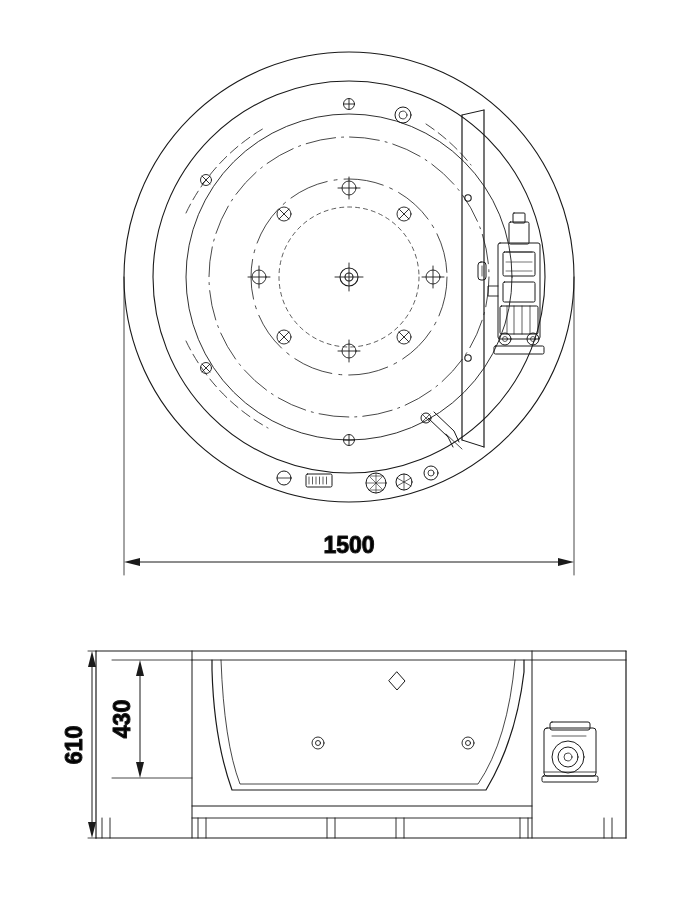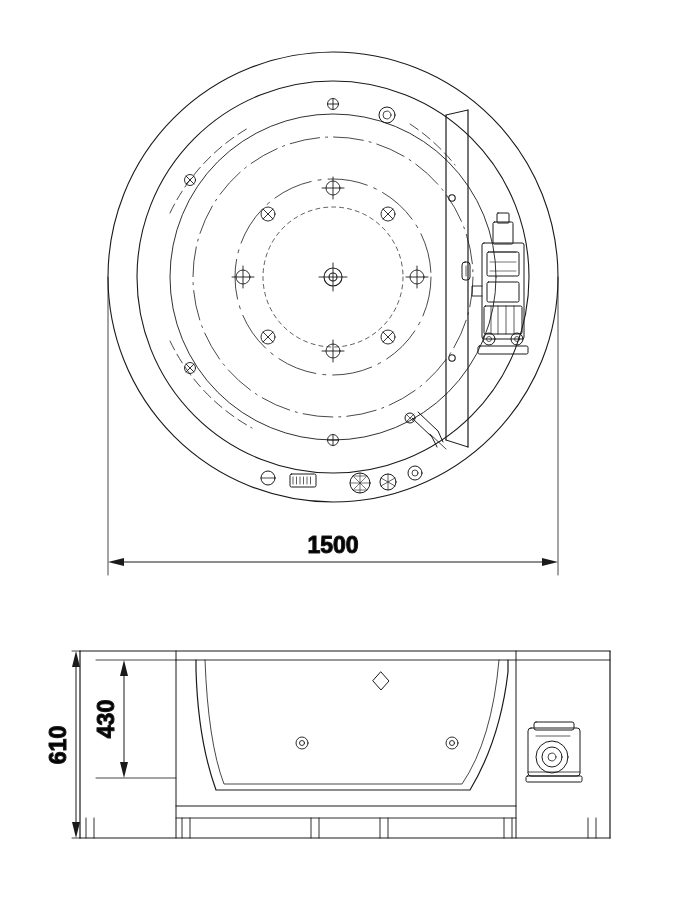--- a/index.html
+++ b/index.html
@@ -9,21 +9,21 @@
   }
   body {
     width: 685px;
     height: 900px;
     font-family: "Liberation Sans", sans-serif;
     position: relative;
     overflow: hidden;
   }
   #sheet {
     position: absolute;
-    left: 0;
+    left: 16px;
     top: 0;
     width: 634px;
     height: 900px;
     border-radius: 7px;
   }
   svg {
     display: block;
   }
   .dimtext {
     font-family: "Liberation Sans", sans-serif;

